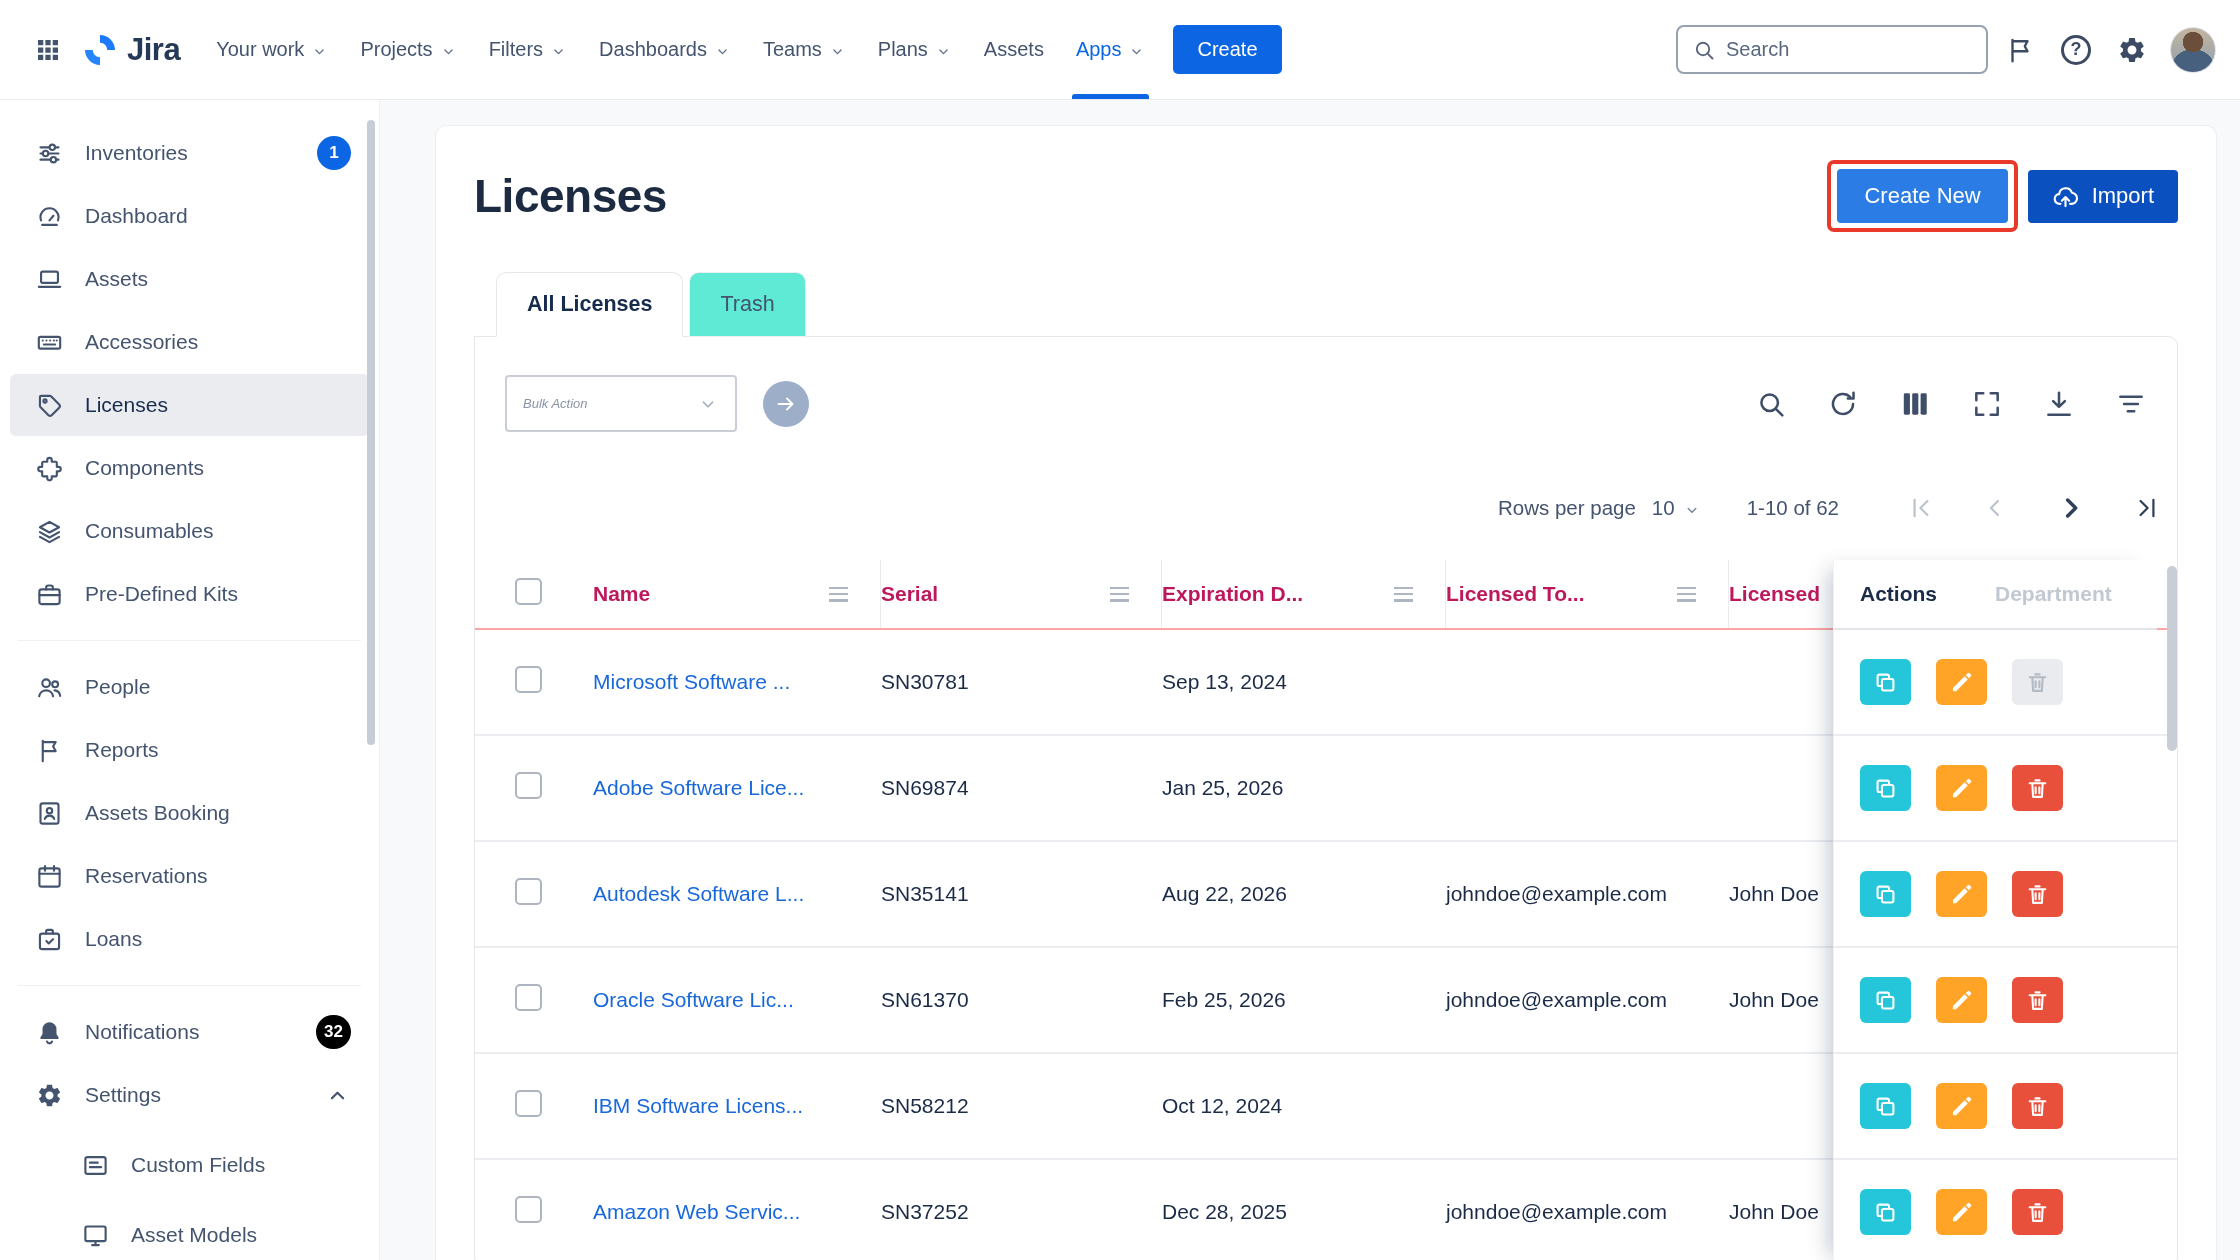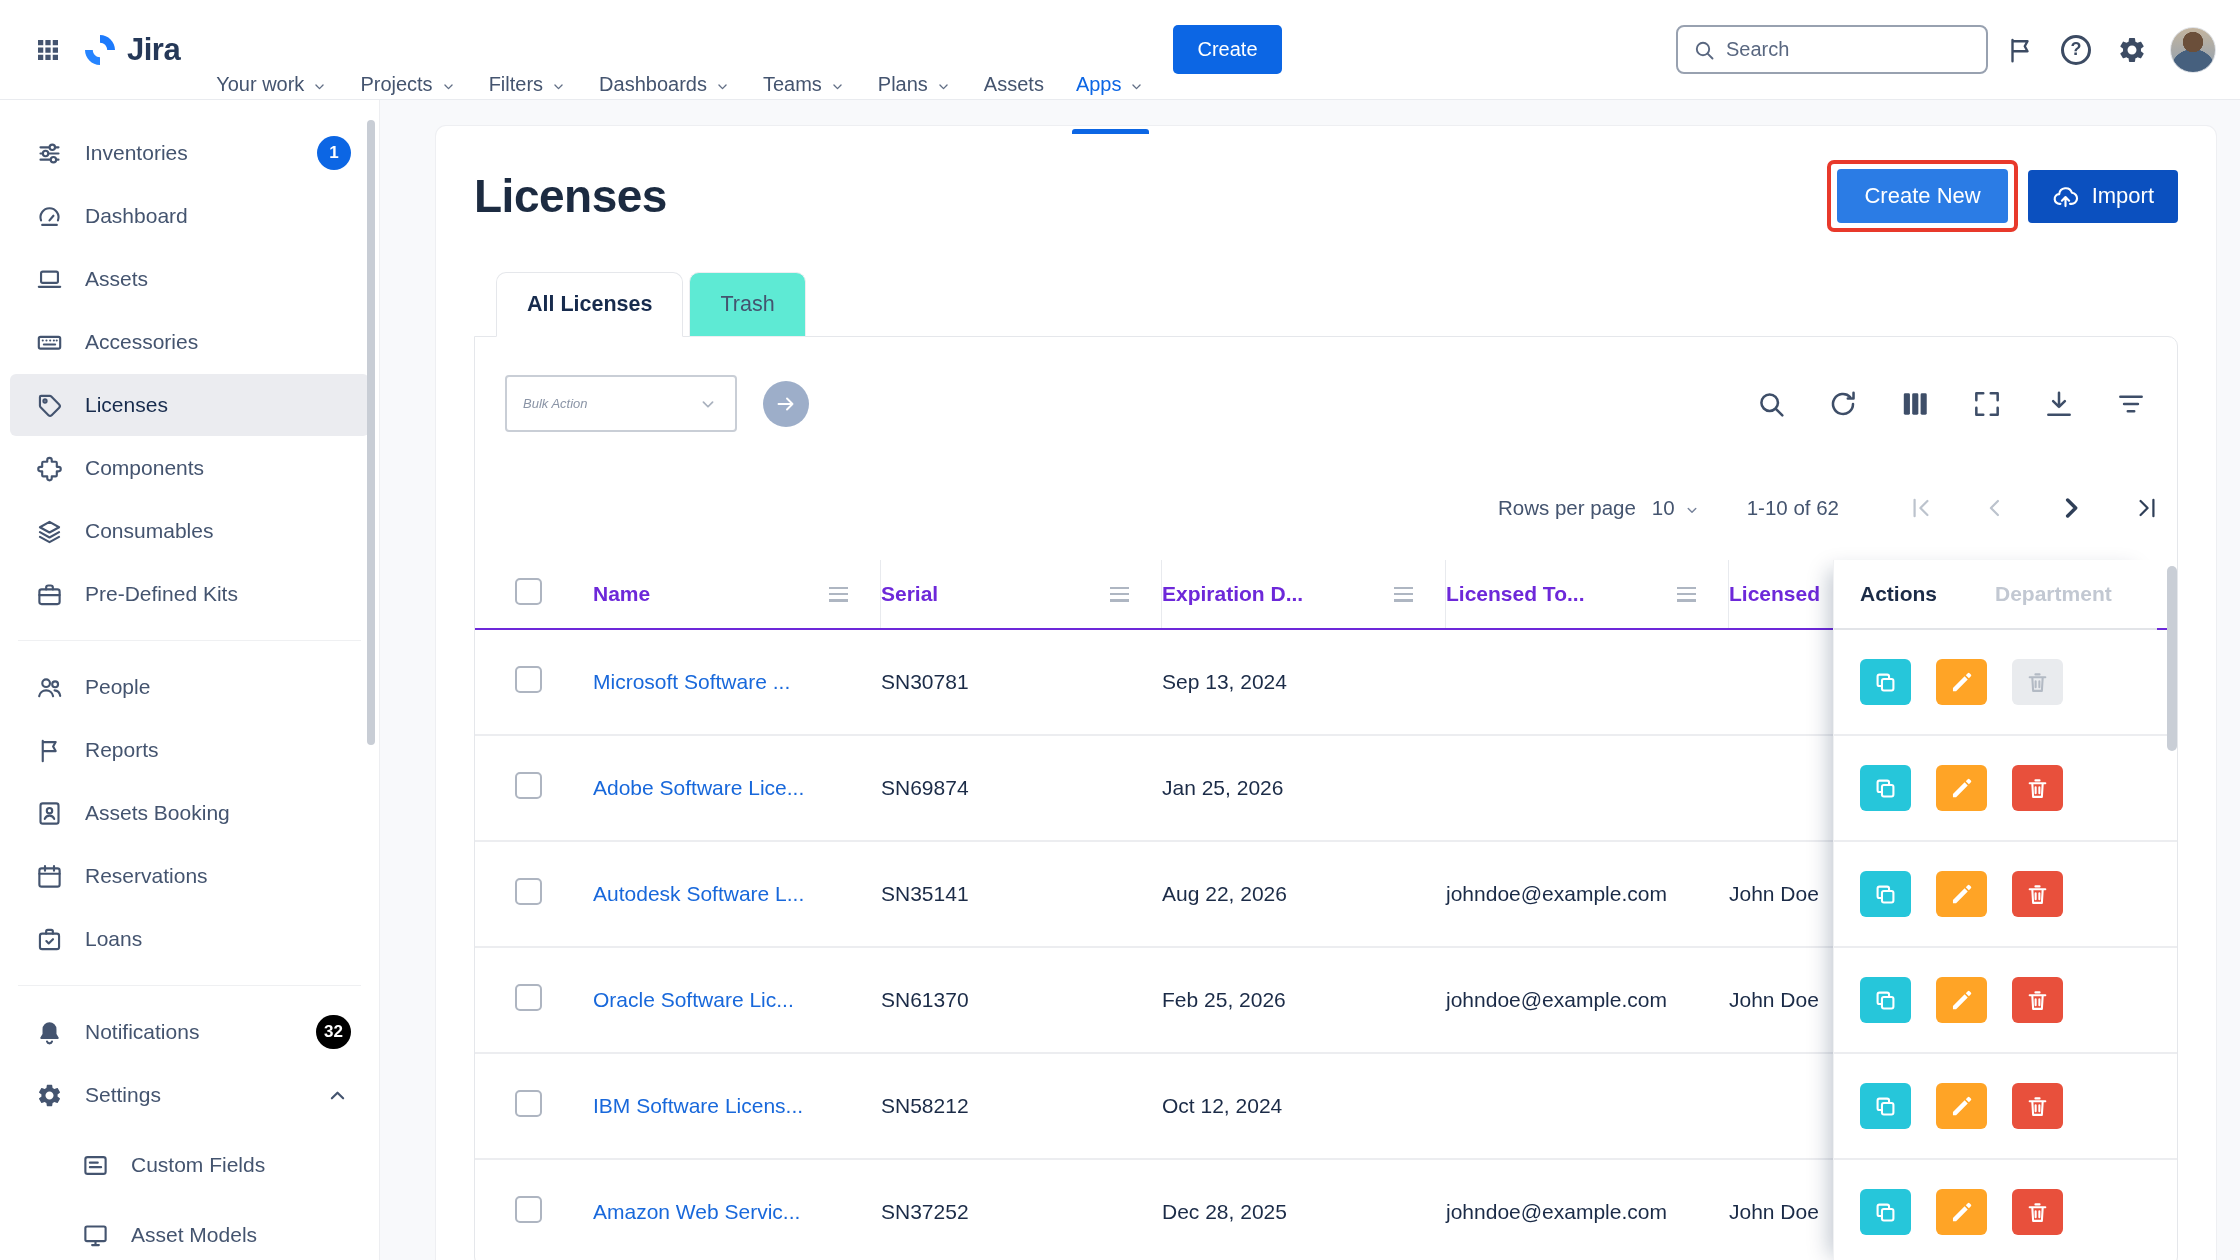--- a/index.html
+++ b/index.html
@@ -17,21 +17,21 @@
     height: 100px; background: #fff; border-bottom: 1px solid #E9EBEF;
     display: flex; align-items: center; padding: 0 24px; position: relative; z-index: 10;
   }
   .grid-btn { width: 48px; height: 48px; display: flex; align-items: center; justify-content: center; color: #44546F; cursor: pointer; border-radius: 6px; }
   .grid-btn .icon { width: 30px; height: 30px; }
   .logo { display: flex; align-items: center; gap: 9px; margin: 0 20px 0 10px; cursor: pointer; }
   .logo .icon { width: 36px; height: 36px; }
   .logo-text { font-size: 31px; font-weight: 700; color: #253858; letter-spacing: -0.5px; }
   .nav-item {
     height: 100%; display: flex; align-items: center; gap: 7px; padding: 16px 16px;
-    font-size: 20px; font-weight: 500; color: #44546F; position: relative; cursor: pointer; white-space: nowrap; margin-top: 35px;
+    font-size: 20px; font-weight: 500; color: #44546F; position: relative; cursor: pointer; white-space: nowrap;
   }
   .nav-item .chev { width: 17px; height: 17px; color: #626F86; margin-top: 3px; }
   .nav-item.active { color: var(--accent, #0C66E4); }
   .nav-item.active::after {
     content: ""; position: absolute; left: 12px; right: 12px; bottom: 0; height: 5px;
     background: var(--accent, #0C66E4); border-radius: 3px 3px 0 0;
   }
   .create-btn {
     background: var(--accent, #0C66E4); color: #fff; font-size: 20px; font-weight: 500;
     border: none; border-radius: 5px; padding: 13px 24px; margin-left: 12px; cursor: pointer;
@@ -140,21 +140,21 @@
   .range-label { margin: 0 16px 0 46px; }
   .pagers { display: flex; align-items: center; gap: 46px; margin-left: 52px; }
   .pg { width: 28px; height: 28px; cursor: pointer; color: #2F3F58; }
   .pg.disabled { color: #BCC3CD; cursor: default; }
   .pg.big { width: 32px; height: 32px; }
   .pg.big svg { stroke-width: 2.6; }
 
   
   .tbl { margin-top: 36px; position: relative; }
   .tgrid { display: grid; grid-template-columns: 118px 288px 281px 284px 283px 1fr; align-items: center; }
-  .tbl-head { height: 70px; border-bottom: 2px solid #6d28d9; font-size: 21px; font-weight: 700; color: #6d28d9; }
+  .tbl-head { height: 70px; border-bottom: 2px solid #fca5a5; font-size: 21px; font-weight: 700; color: #be185d; }
   .hcell { display: flex; align-items: center; justify-content: space-between; padding-right: 18px; height: 100%; }
   .hcell.with-sep { border-right: 1px solid #E8EAEE; }
   .col-handle {
     width: 19px; height: 15px; flex: none; margin-right: 14px; cursor: pointer;
     background: linear-gradient(#AEB6C2 0 2.5px, rgba(0,0,0,0) 2.5px 6px, #AEB6C2 6px 8.5px, rgba(0,0,0,0) 8.5px 12px, #AEB6C2 12px 14.5px);
   }
   .checkbox { width: 27px; height: 27px; border: 2px solid #AEB5C1; border-radius: 5px; background: #fff; display: inline-block; cursor: pointer; }
   .cb-cell { padding-left: 40px; }
   .tbl-row { height: 106px; border-bottom: 2px solid #ECEDF0; font-size: 21px; color: #1B2B47; }
   .name-link { color: var(--link-blue, #1868DB); cursor: pointer; text-decoration: none; }

